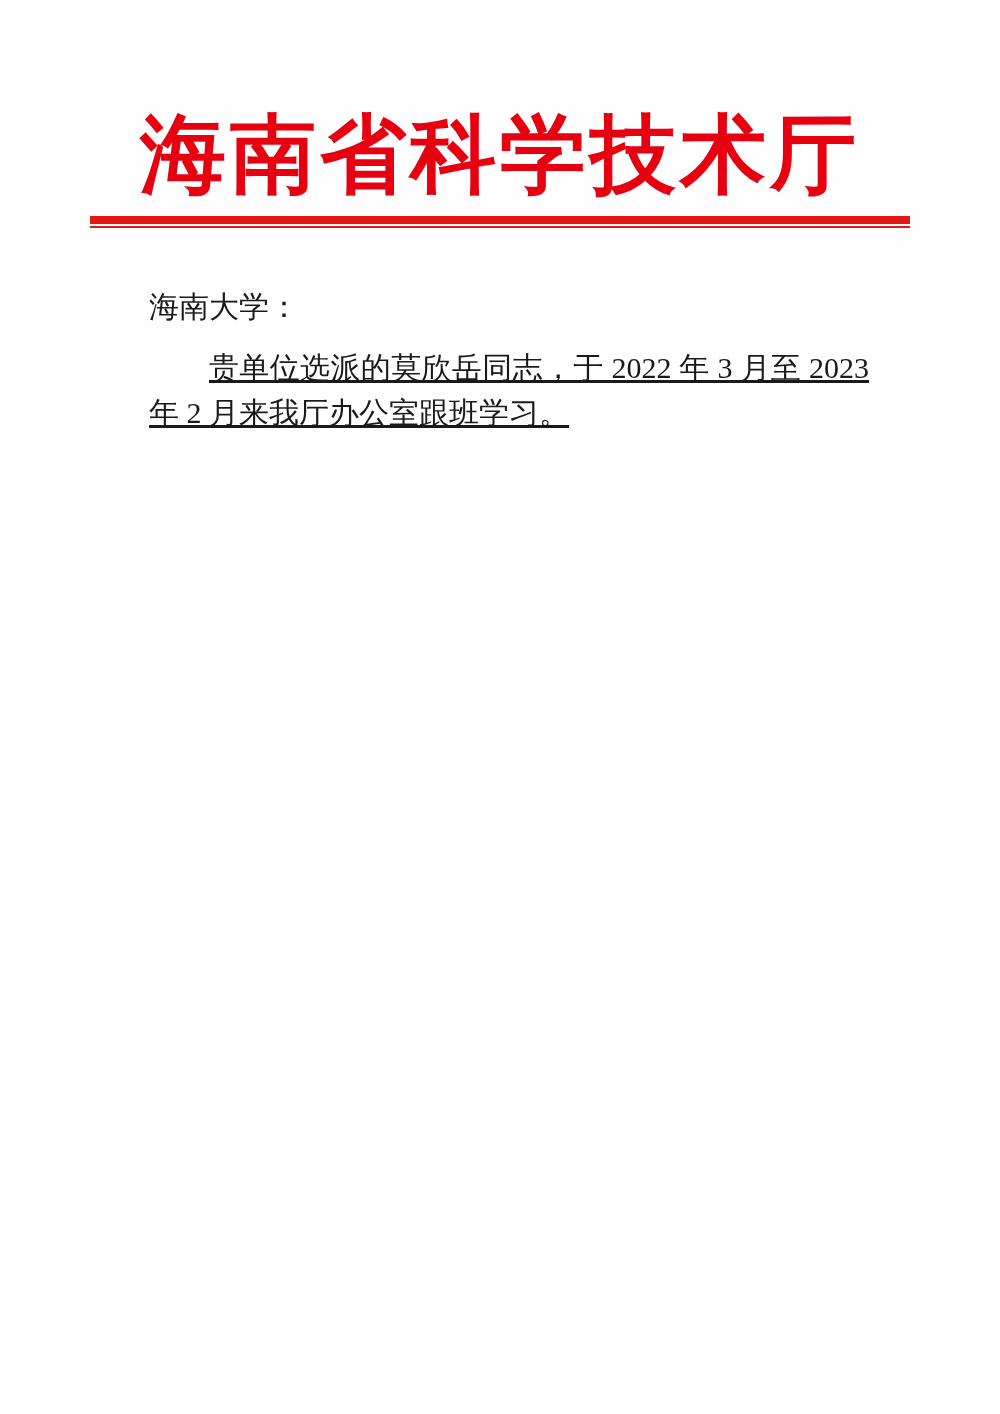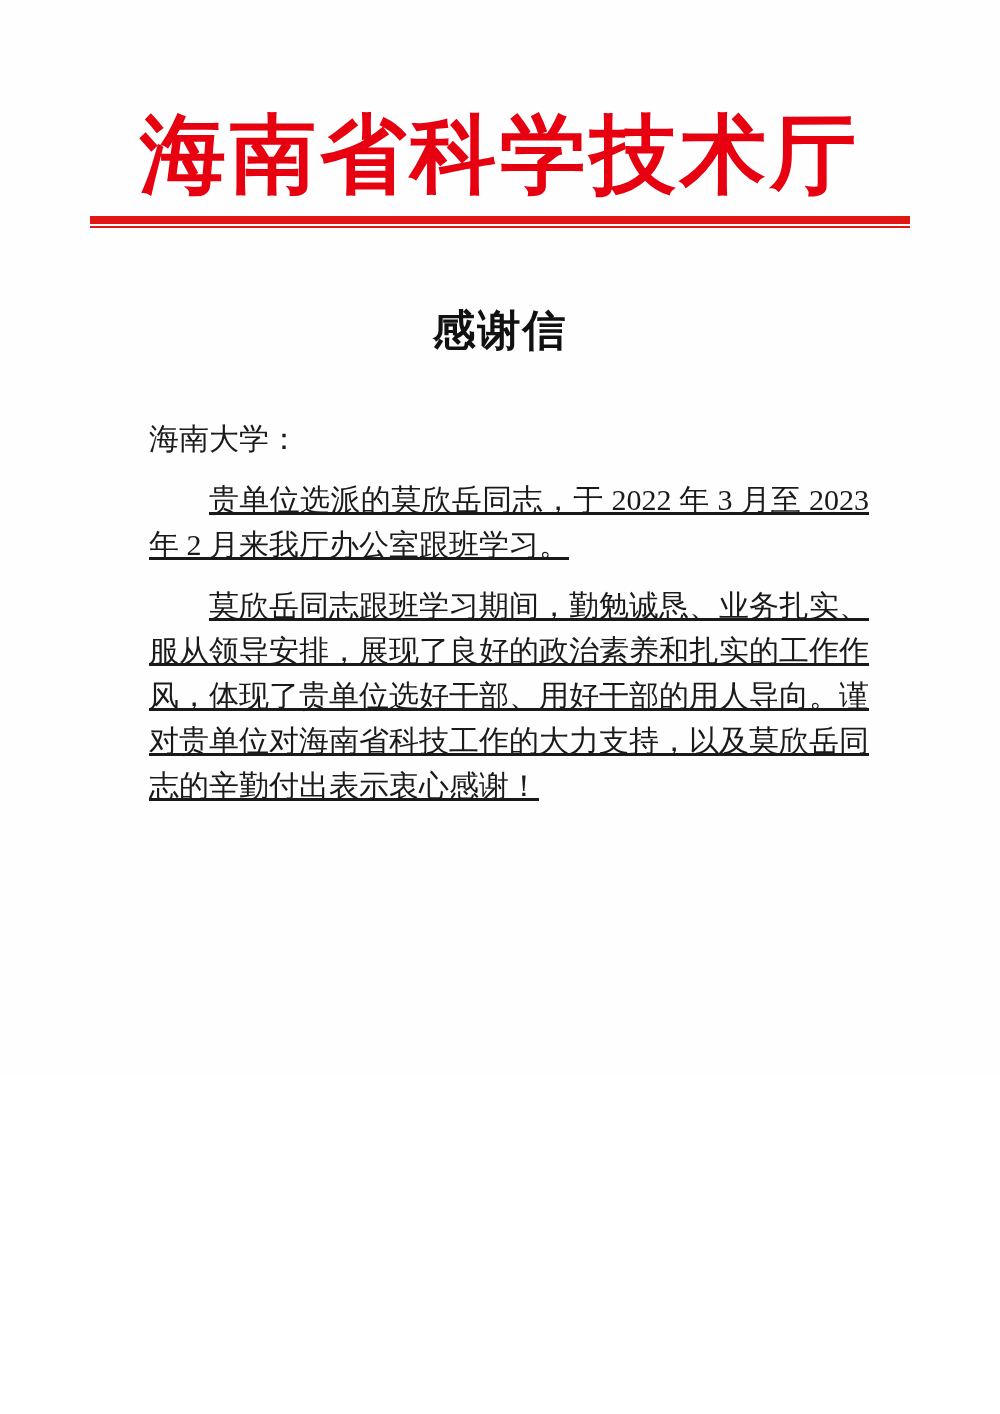--- a/index.html
+++ b/index.html
@@ -105,26 +105,24 @@
 
   <div class="letterhead">
     <div class="org-name">海南省科学技术厅</div>
   </div>
   <div class="head-rule">
     <div class="thick"></div>
     <div class="gap"></div>
     <div class="thin"></div>
   </div>
 
-  <div class="doc-title">感谢信</div>
 
   <div class="body-text">
     <p>海南大学：</p>
     <p class="indent">贵单位选派的莫欣岳同志，于 2022 年 3 月至 2023 年 2 月来我厅办公室跟班学习。</p>
-    <p class="indent">莫欣岳同志跟班学习期间，勤勉诚恳、业务扎实、服从领导安排，展现了良好的政治素养和扎实的工作作风，体现了贵单位选好干部、用好干部的用人导向。谨对贵单位对海南省科技工作的大力支持，以及莫欣岳同志的辛勤付出表示衷心感谢！</p>
   </div>
 
   <div class="signature">海南省科学技术厅</div>
   <div class="sign-date">2023 年 3 月 1 日</div>
 
   <div class="stamp-word">Stamp</div>
 
   <svg class="seal" viewBox="0 0 200 200">
     <defs>
       <path id="sealArcPath" d="M 46.3 153.7 A 76 76 0 1 1 153.7 153.7" fill="none"></path>

